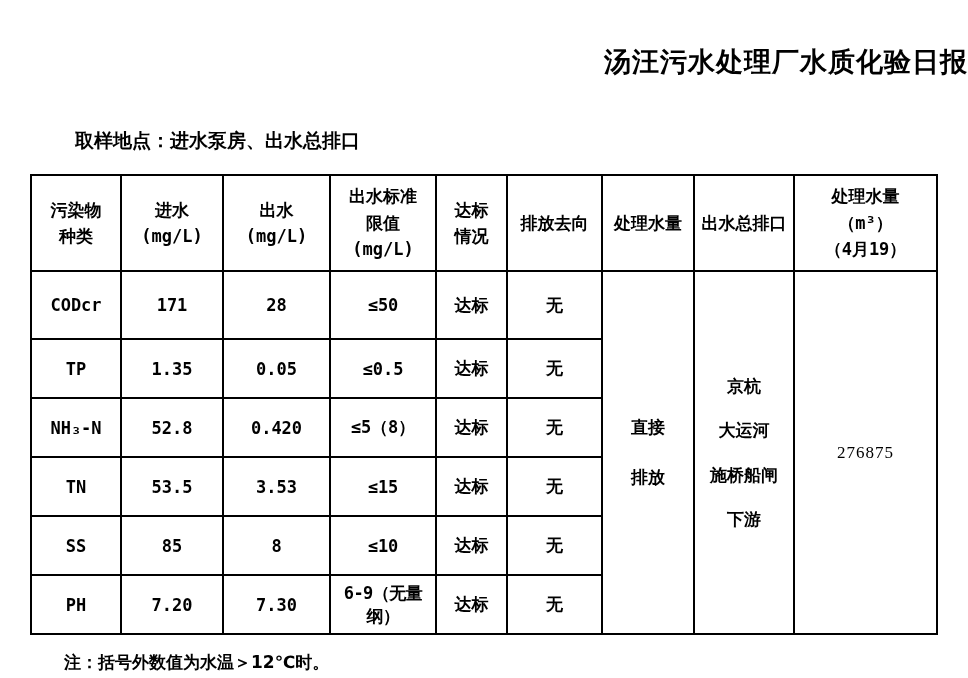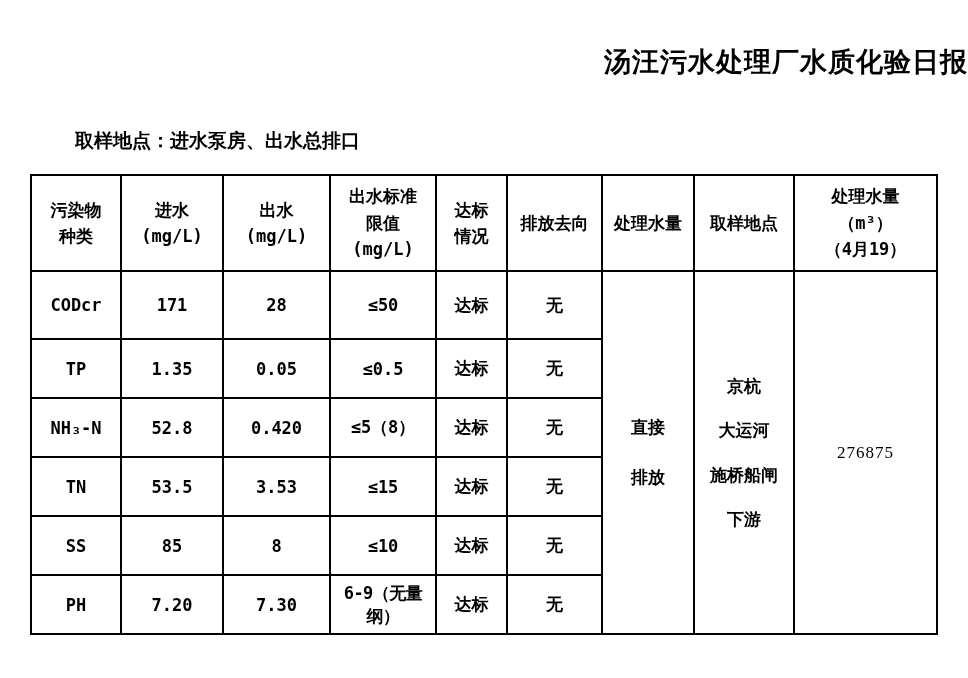--- a/index.html
+++ b/index.html
@@ -99,21 +99,21 @@
 (mg/L)</th>
         <th>出水
 (mg/L)</th>
         <th>出水标准
 限值
 (mg/L)</th>
         <th>达标
 情况</th>
         <th>排放去向</th>
         <th>处理水量</th>
-        <th>取样地点</th>
+        <th>出水总排口</th>
         <th>处理水量
 （m³）
 （4月19）</th>
       </tr>
 
       <tr class="row-first">
         <td>CODcr</td>
         <td>171</td>
         <td>28</td>
         <td>≤50</td>
@@ -168,14 +168,15 @@
         <td>PH</td>
         <td>7.20</td>
         <td>7.30</td>
         <td class="tight">6-9（无量纲）</td>
         <td>达标</td>
         <td>无</td>
       </tr>
     </tbody>
   </table>
 
+  <div class="footnote">注：括号外数值为水温＞12℃时。</div>
 
 </div>
 
 </body></html>

